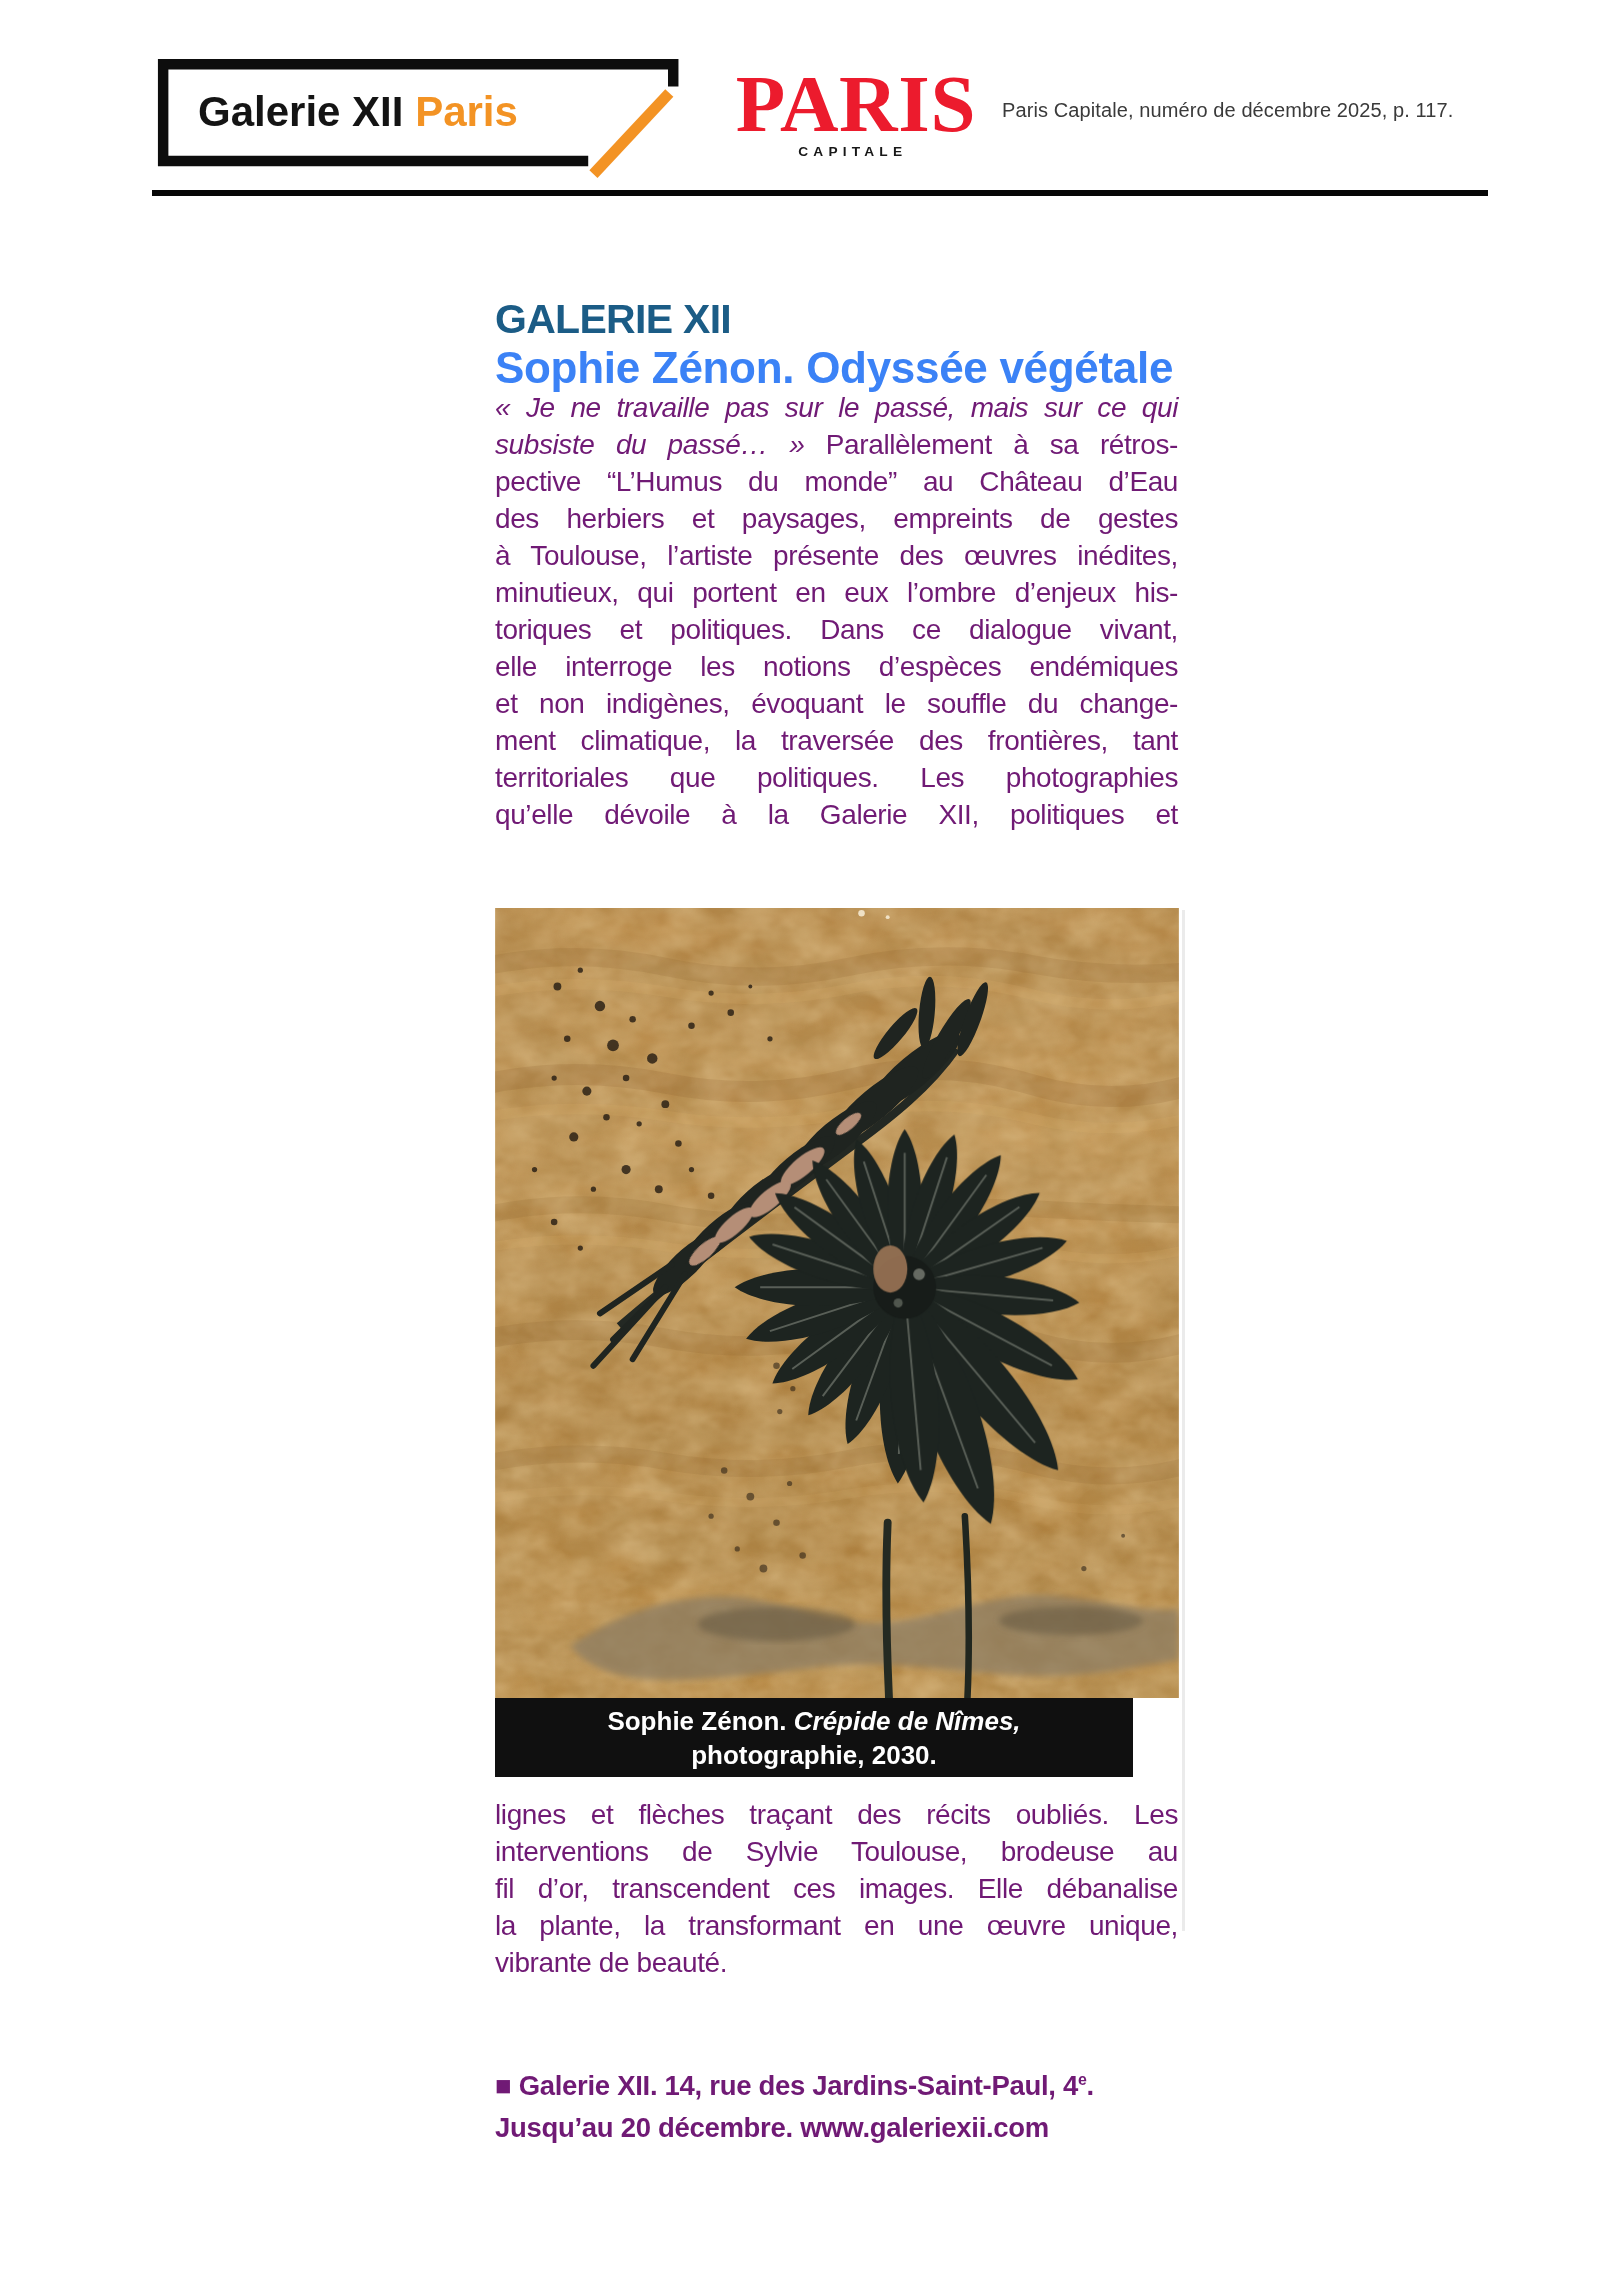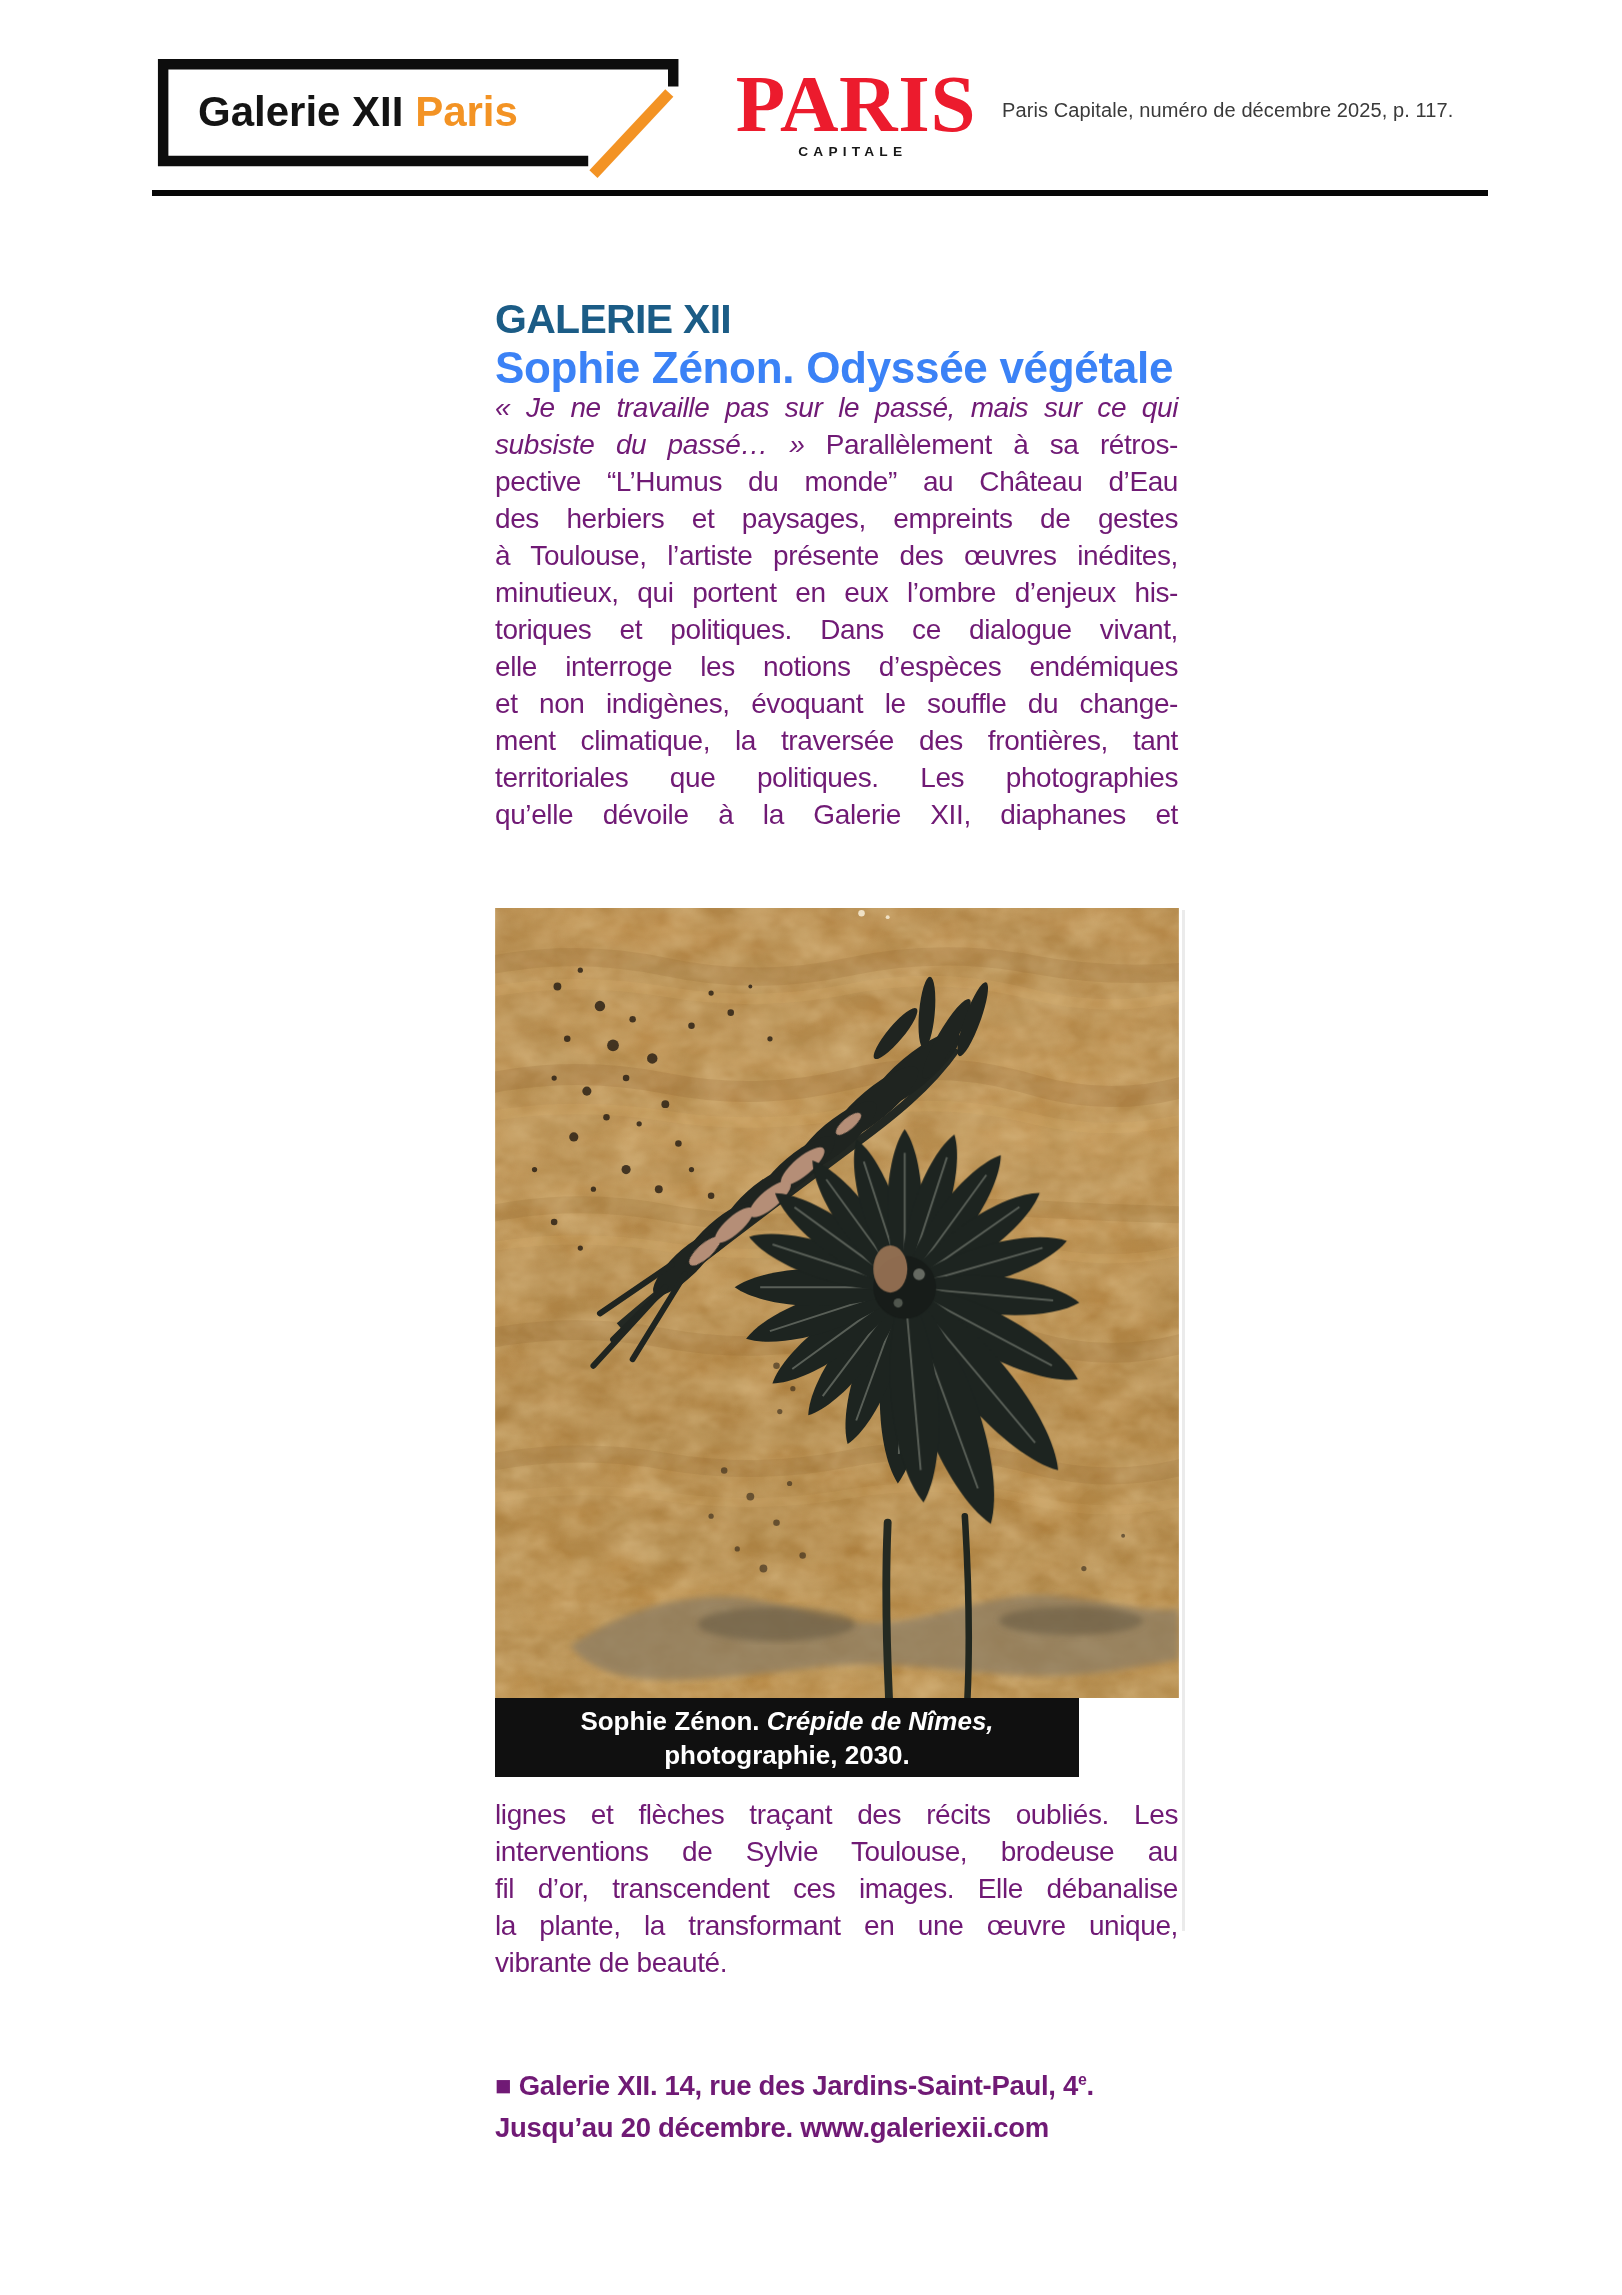--- a/index.html
+++ b/index.html
@@ -49,21 +49,21 @@
   }
   .tline.noj{text-align:right;text-align-last:left;}
   .it{font-style:italic;}
   .bd{font-weight:bold;}
   .sp{vertical-align:super;font-size:58%;line-height:0;}
   #footer-lines .tline{font-weight:bold;font-size:27.5px;line-height:42px;letter-spacing:-0.3px;}
 
   
   #artwork{left:495px;top:908px;width:684px;height:790px;display:block;}
   #caption{
-    left:495px;top:1698px;width:584px;height:79px;background:#101010;
+    left:495px;top:1698px;width:638px;height:79px;background:#101010;
     margin:0;padding-top:5.9px;box-sizing:border-box;
   }
   #caption .tline{
     text-align:center;text-align-last:center;color:#ffffff;
     font-size:26px;line-height:34px;letter-spacing:0;
   }
   #scan-edge{left:1182px;top:910px;width:2.6px;height:1021px;background:#d8d8d8;opacity:.5;}
 </style>
 </head>
 <body>
@@ -98,21 +98,21 @@
         <div class="tline"><span class="it">subsiste du passé… » </span><span>Parallèlement à sa rétros-</span></div>
         <div class="tline"><span>pective “L’Humus du monde” au Château d’Eau</span></div>
         <div class="tline"><span>des herbiers et paysages, empreints de gestes</span></div>
         <div class="tline"><span>à Toulouse, l’artiste présente des œuvres inédites,</span></div>
         <div class="tline"><span>minutieux, qui portent en eux l’ombre d’enjeux his-</span></div>
         <div class="tline"><span>toriques et politiques. Dans ce dialogue vivant,</span></div>
         <div class="tline"><span>elle interroge les notions d’espèces endémiques</span></div>
         <div class="tline"><span>et non indigènes, évoquant le souffle du change-</span></div>
         <div class="tline"><span>ment climatique, la traversée des frontières, tant</span></div>
         <div class="tline"><span>territoriales que politiques. Les photographies</span></div>
-        <div class="tline"><span>qu’elle dévoile à la Galerie XII, diaphanes et</span></div>
+        <div class="tline"><span>qu’elle dévoile à la Galerie XII, politiques et</span></div>
       </div>
 
     <figure style="margin:0;">
       <svg id="artwork" class="abs" viewBox="0 0 1045 1208" aria-hidden="true">
         <defs>
           <linearGradient id="gold" x1="0" y1="0" x2="0" y2="1">
             <stop offset="0" stop-color="#b8833f"></stop>
             <stop offset="0.3" stop-color="#c3904b"></stop>
             <stop offset="0.62" stop-color="#ad7a35"></stop>
             <stop offset="1" stop-color="#b9873f"></stop>

